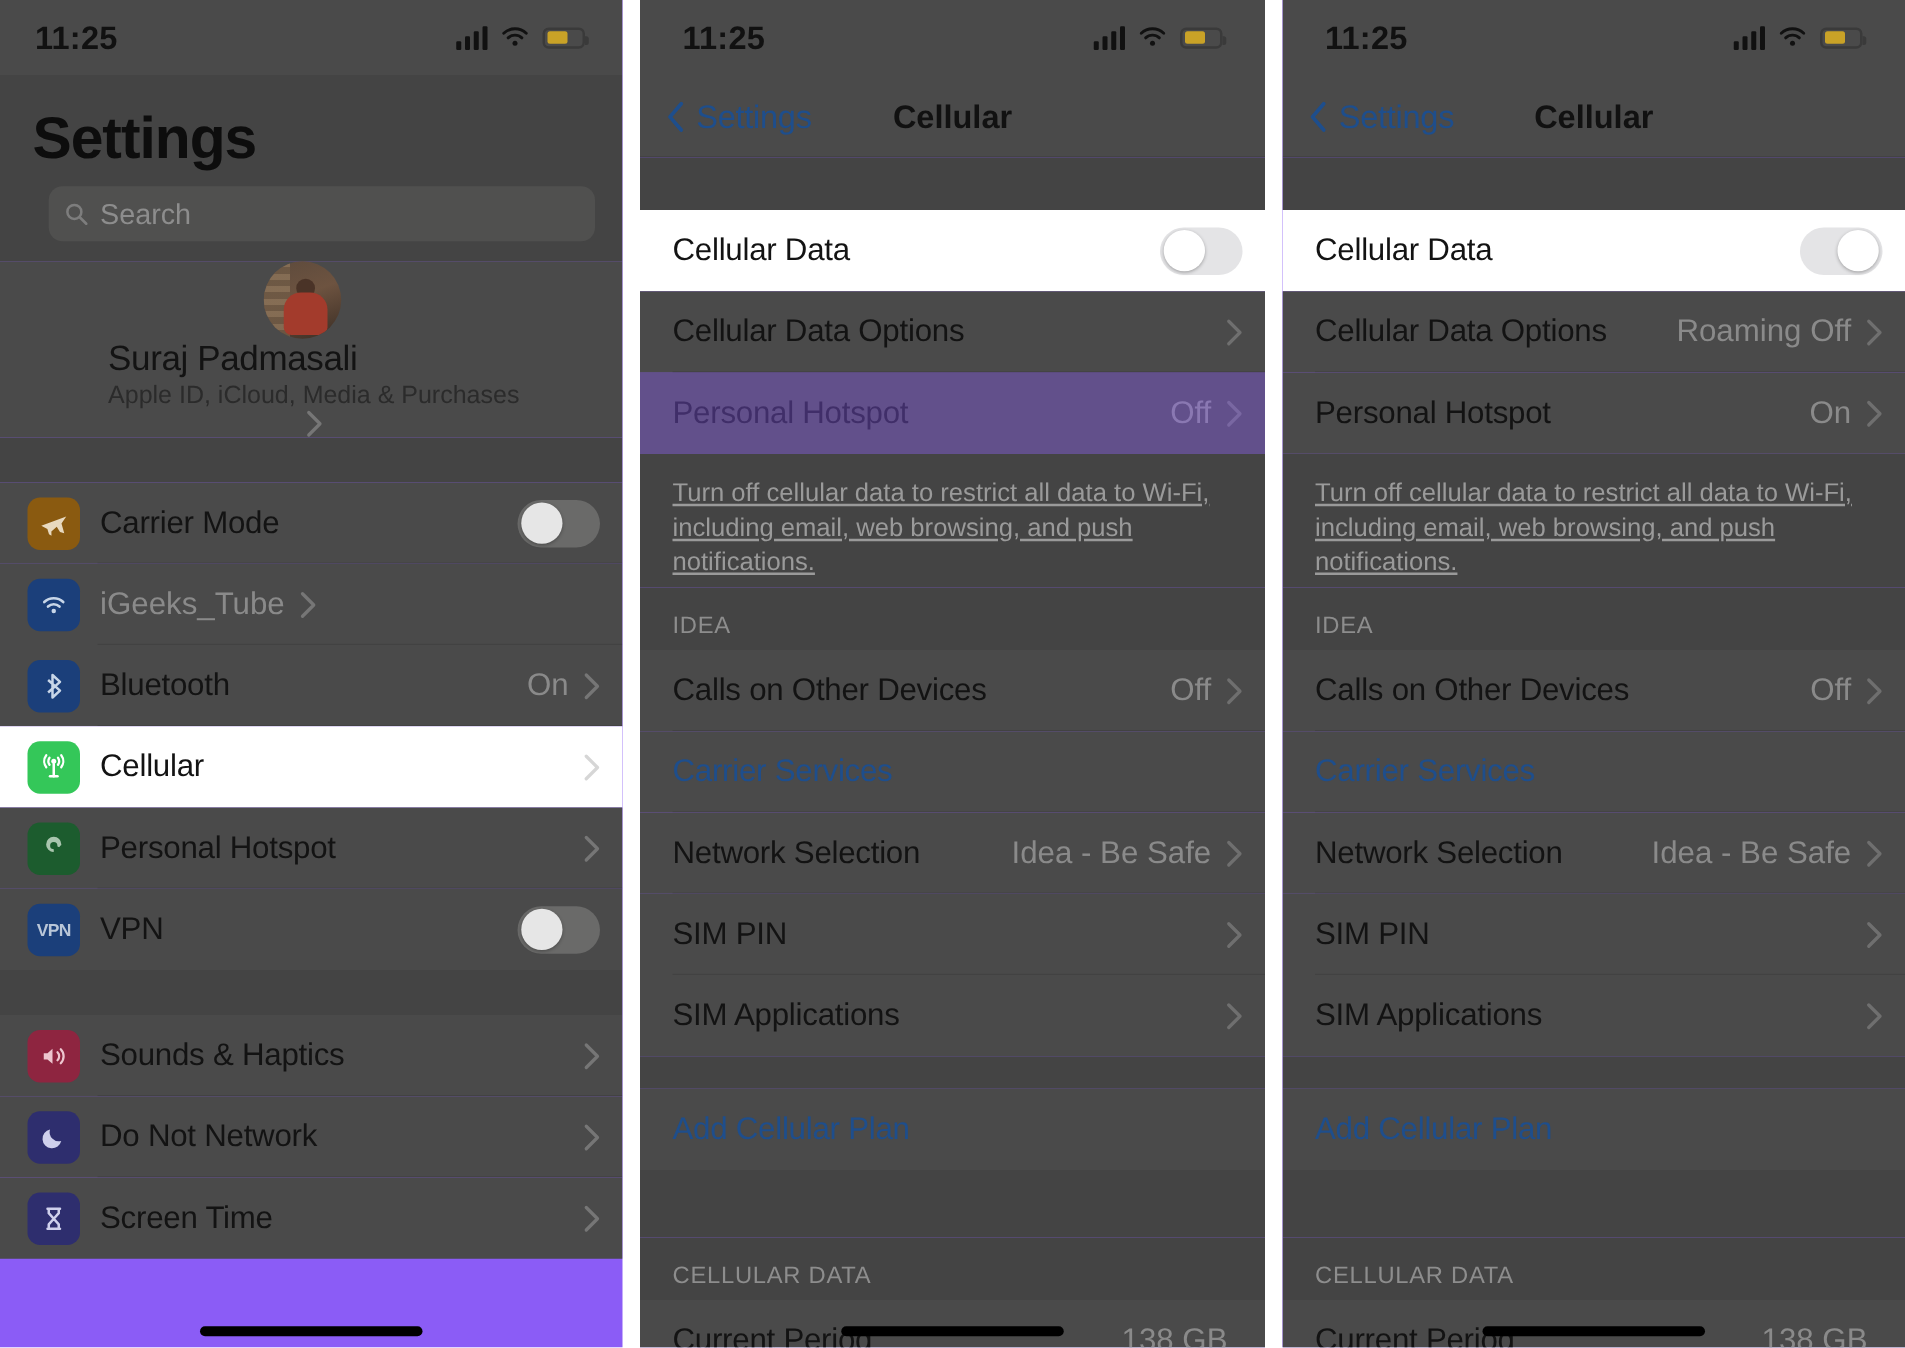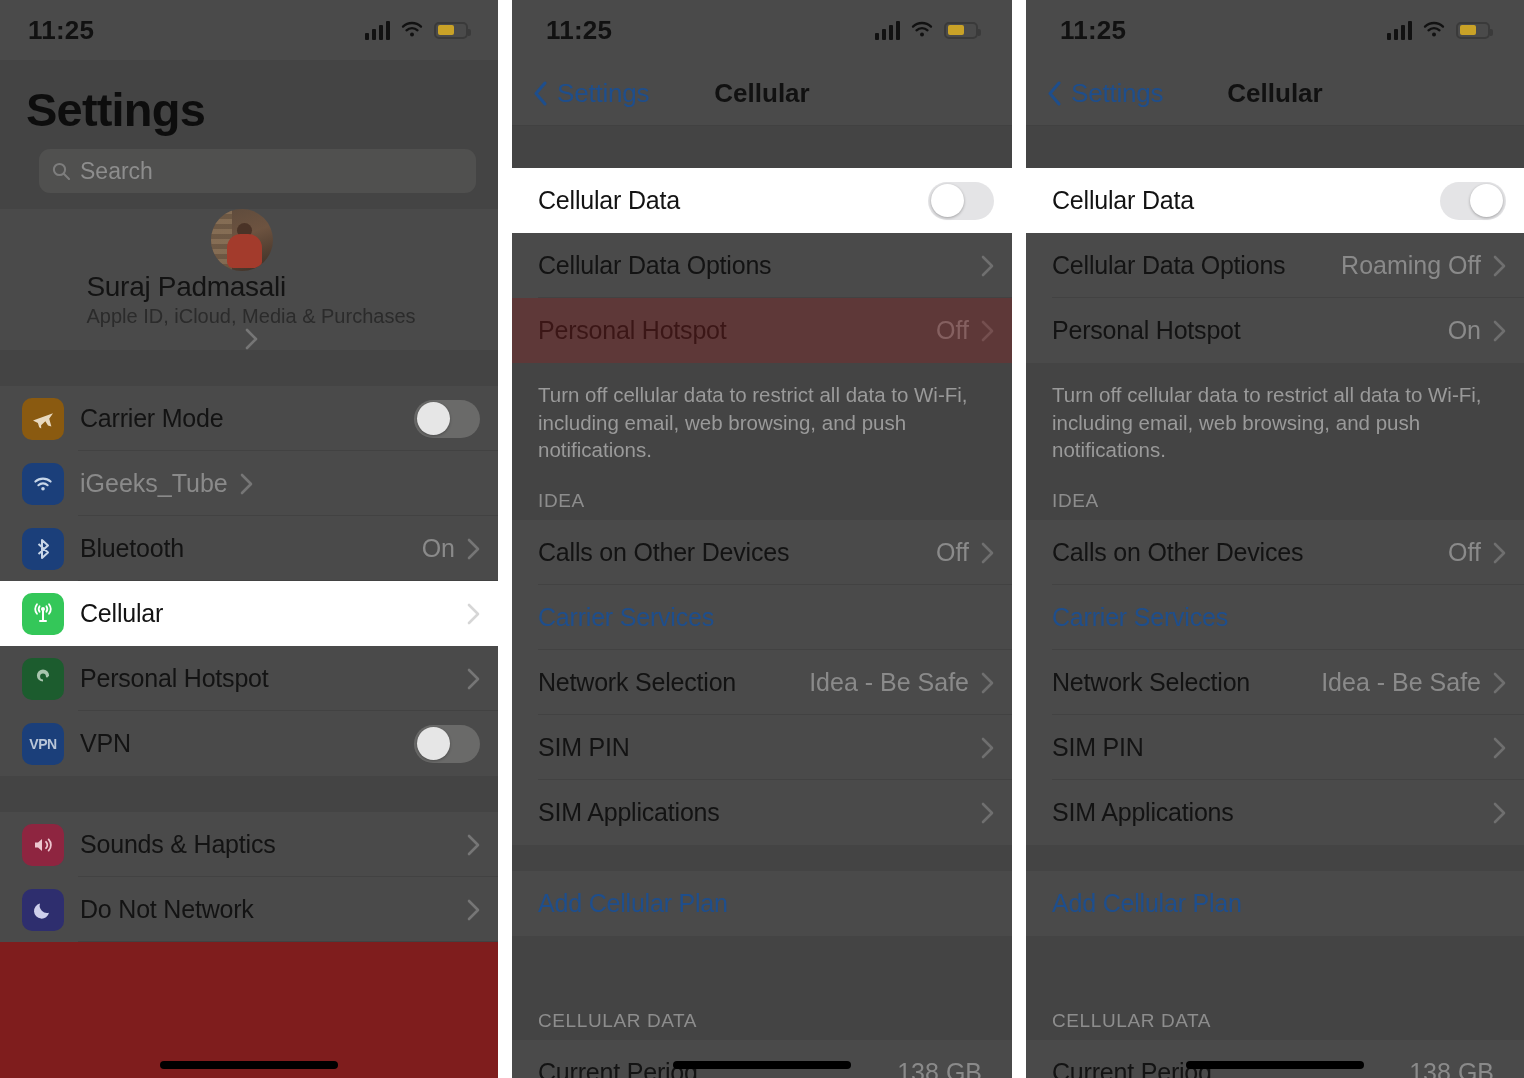--- a/index.html
+++ b/index.html
@@ -7,21 +7,21 @@
     width: 1524px; height: 1078px;
     background: #ffffff;
     font-family: "Liberation Sans", sans-serif;
     overflow: hidden;
   }
   .stage { position: relative; width: 1524px; height: 1078px; background:#ffffff; }
 
   
   .panel {
     position: absolute; top: 0; height: 1078px;
-    background: #7f1d1d; overflow: hidden;
+    background: #8b5cf6; overflow: hidden;
   }
   #panel-1 { left: 0px;    width: 498px; }
   #panel-2 { left: 512px;  width: 500px; }
   #panel-3 { left: 1026px; width: 498px; }
   .dim-bg { background: #444444; }
 
   
   .statusbar {
     position: relative; height: 60px; background: #4a4a4a;
     display: flex; align-items: center; justify-content: space-between;
@@ -142,21 +142,21 @@
   .back-chev { width: 14px; height: 25px; }
   .back-text { font-size: 26px; color: #1e4e8c; letter-spacing:-.2px; }
   .nav-title {
     position: absolute; left: 0; right: 0; text-align: center;
     font-size: 26px; font-weight: 700; color: #111; pointer-events:none;
   }
 
   
   .footnote {
     font-size: 20.5px; line-height: 1.35; color: #9a9a9a;
-    padding: 18px 36px 6px 26px; background: #444444;
+    padding: 18px 36px 6px 26px; background: #444444; text-decoration: underline;
   }
   .sechead {
     font-size: 19px; color: #8d8d8d; letter-spacing: .6px;
     padding: 20px 26px 8px 26px; background: #444444;
   }
 
   
   .home-ind {
     position: absolute; bottom: 9px; left: 50%; transform: translateX(-50%);
     width: 178px; height: 8px; border-radius: 4px; background: #000;
@@ -365,20 +365,34 @@
         </span>
         <span class="label">Do Not Network</span>
         <span class="chev">
           <svg viewBox="0 0 13 22" width="13" height="22">
               <polyline points="2,2 11,11 2,20" fill="none" stroke="#9a9a9a" stroke-width="2.6" stroke-linecap="round" stroke-linejoin="round"></polyline>
             </svg>
         </span>
         <div class="sep"></div>
       </div>
 
+      <div class="row nosep">
+        <span class="app-ico ic-screen">
+          <svg class="glyph" viewBox="0 0 26 26">
+              <path d="M8 5h10M8 21h10M9 5v3.5l4 4.5 4-4.5V5M9 21v-3.5l4-4.5 4 4.5V21" stroke="#cfd0ec" stroke-width="2" fill="none" stroke-linecap="round" stroke-linejoin="round"></path>
+            </svg>
+        </span>
+        <span class="label">Screen Time</span>
+        <span class="chev">
+          <svg viewBox="0 0 13 22" width="13" height="22">
+              <polyline points="2,2 11,11 2,20" fill="none" stroke="#9a9a9a" stroke-width="2.6" stroke-linecap="round" stroke-linejoin="round"></polyline>
+            </svg>
+        </span>
+
+      </div>
     </div>
 
     <div class="home-ind"></div>
   </div>
 
   <div class="panel" id="panel-2">
 
     <div class="statusbar dim-bg">
       <div class="clock">11:25</div>
       <div class="status-icons">

